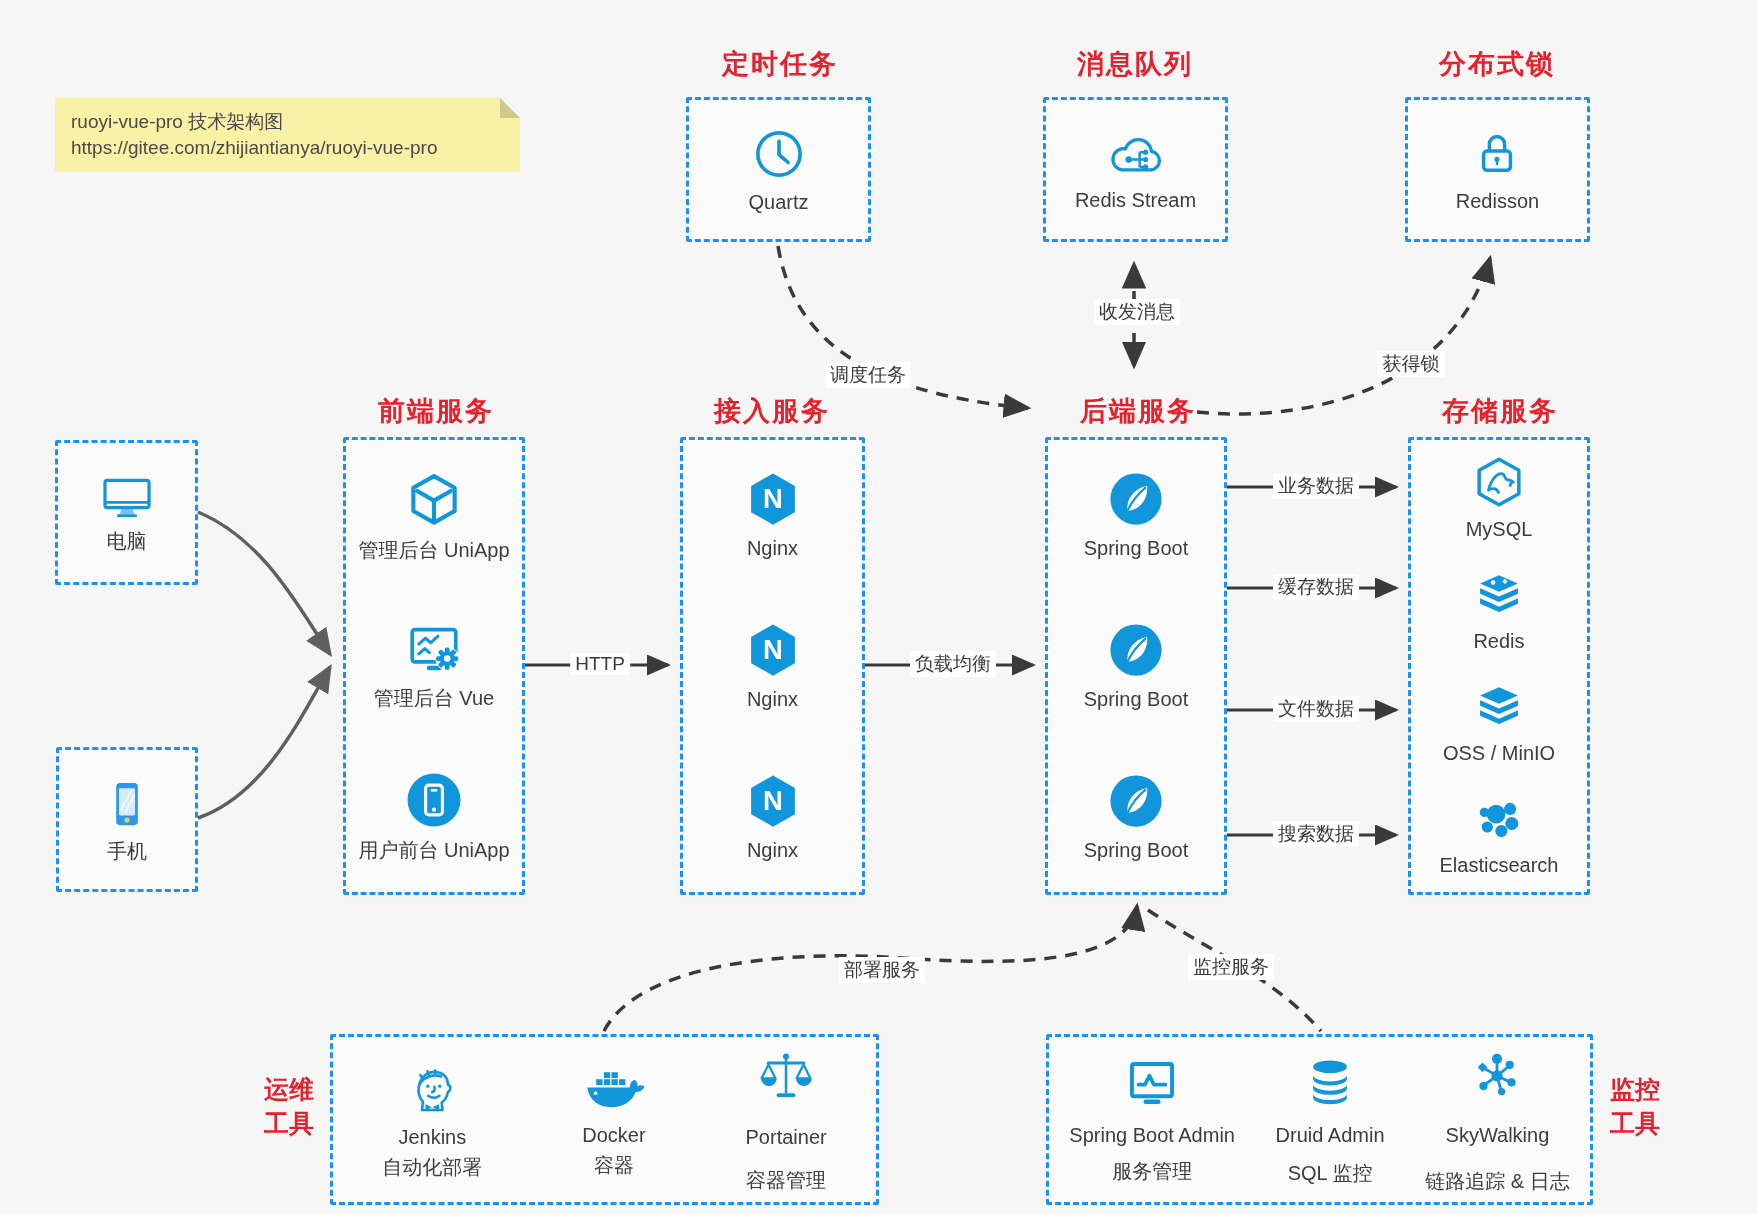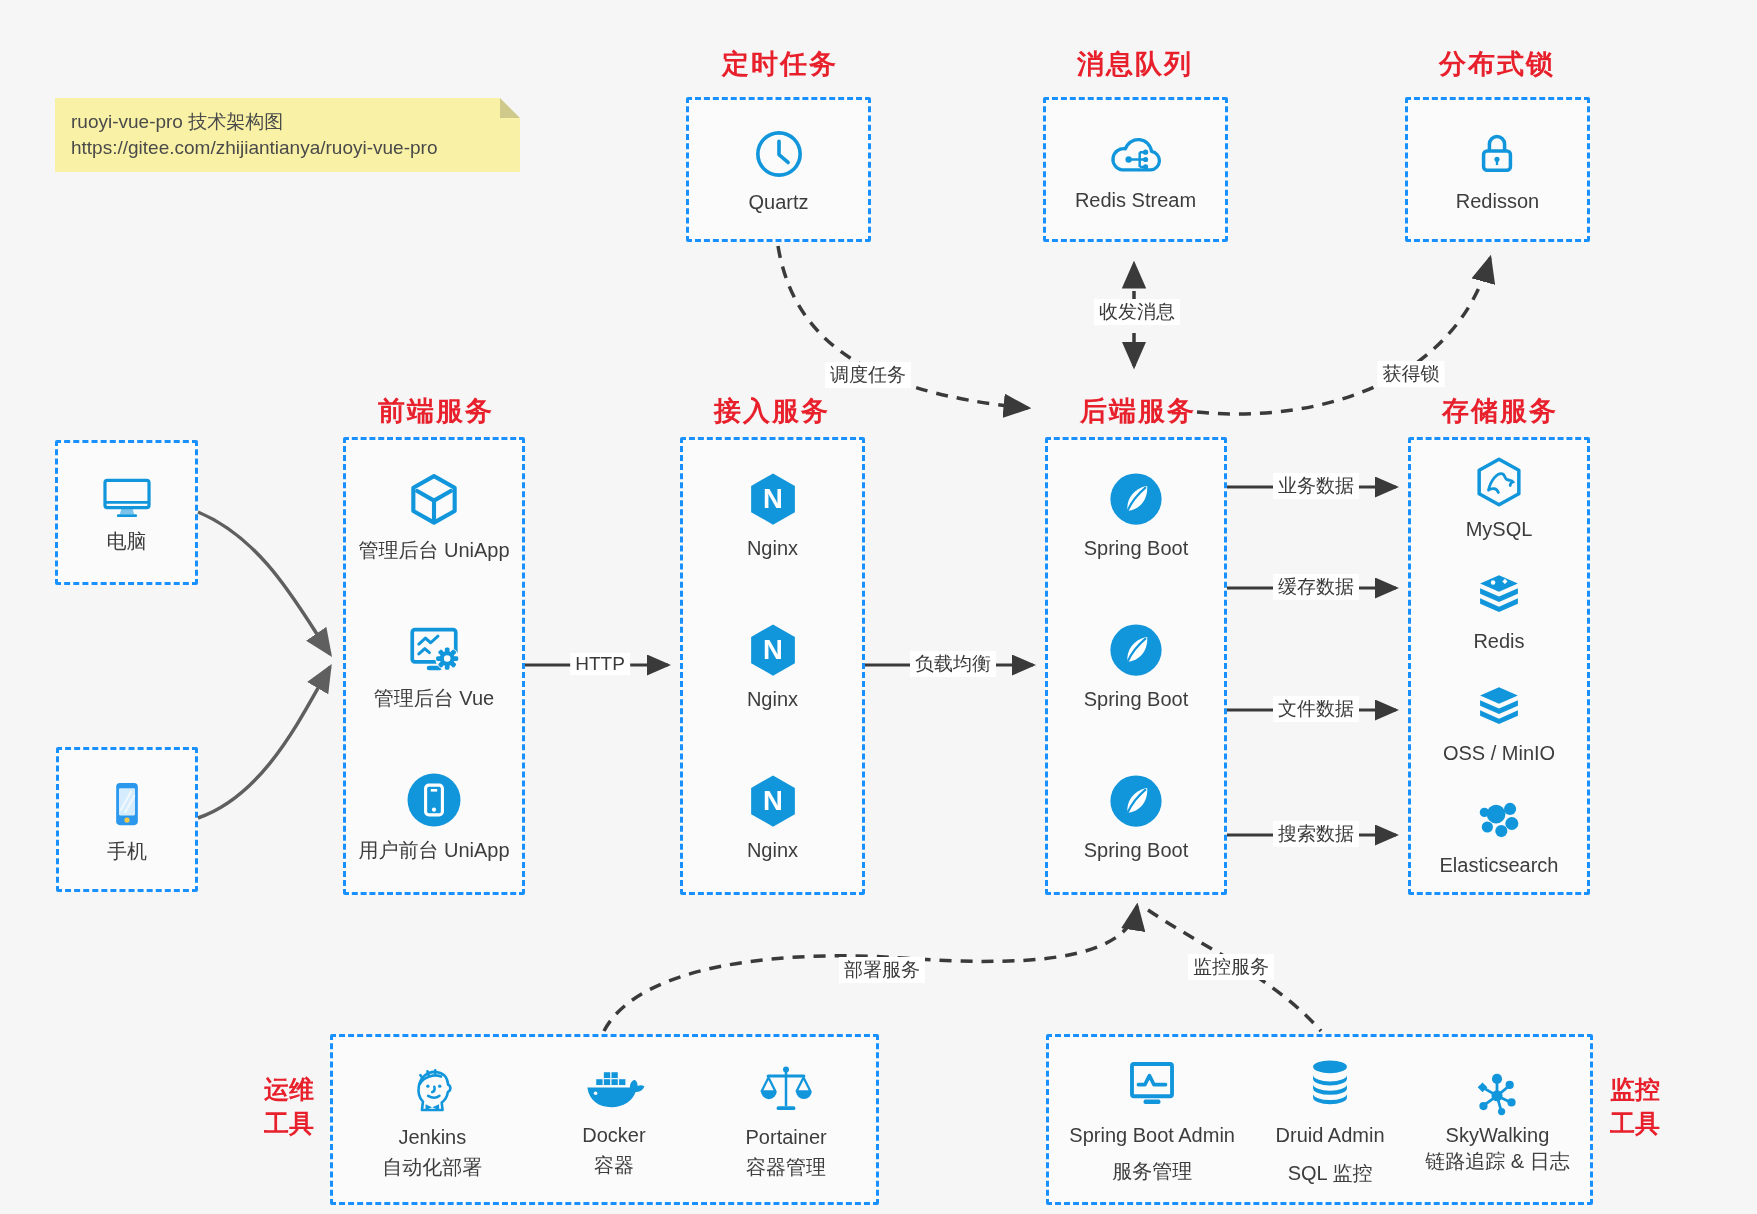--- a/index.html
+++ b/index.html
@@ -292,21 +292,21 @@
             <rect x="30" y="13.5" width="5" height="4.6"></rect>
           <rect x="18" y="8" width="5" height="4.6"></rect>
             <rect x="24" y="8" width="5" height="4.6"></rect>
           <path d="M5,20 H38.5 C38.5,17 39.8,15 42,14 C43.8,15 44.7,16.6 44.6,18.8 C46.6,18 48.5,18.2 50,19.3 C48.8,22.3 46.3,23.8 43,23.5 C40.5,30.5 33.5,35.5 24,35.5 C14,35.5 6.5,30.5 5,20 Z"></path>
         </g>
         <circle cx="11.5" cy="24.5" r="1.4" fill="#ffffff"></circle>
       </svg>
       <div class="svc-label">Docker</div>
       <div class="svc-desc">容器</div>
     </div>
-    <div class="svc" style="gap:4px">
+    <div class="svc" style="gap:17px">
       <svg class="icon" width="60" height="62" viewBox="0 0 48 48">
         <g fill="#1296db">
           <circle cx="24" cy="7.5" r="2.4"></circle>
           <rect x="23" y="8" width="2" height="29"></rect>
           <rect x="8.5" y="11.5" width="31" height="2.4" rx="1.2"></rect>
           <path d="M10,14 L4.5,25 H15.5 Z" fill="none" stroke="#1296db" stroke-width="1.8" stroke-linejoin="round"></path>
           <path d="M4,25 a6.3,6.3 0 0 0 12.6,0 Z"></path>
           <path d="M38,14 L32.5,25 H43.5 Z" fill="none" stroke="#1296db" stroke-width="1.8" stroke-linejoin="round"></path>
           <path d="M32,25 a6.3,6.3 0 0 0 12.6,0 Z"></path>
           <rect x="16.5" y="37" width="15" height="3" rx="1.5"></rect>
@@ -332,21 +332,21 @@
         <g fill="#1296db">
           <ellipse cx="24" cy="10" rx="14.5" ry="5.5"></ellipse>
           <path d="M9.5,17 v3.5 a14.5,5.5 0 0 0 29,0 V17 a14.5,5.5 0 0 1 -29,0 Z"></path>
           <path d="M9.5,25 v3.5 a14.5,5.5 0 0 0 29,0 V25 a14.5,5.5 0 0 1 -29,0 Z"></path>
           <path d="M9.5,33 v3.5 a14.5,5.5 0 0 0 29,0 V33 a14.5,5.5 0 0 1 -29,0 Z"></path>
         </g>
       </svg>
       <div class="svc-label">Druid Admin</div>
       <div class="svc-desc">SQL 监控</div>
     </div>
-    <div class="svc" style="gap:0">
+    <div class="svc" style="gap:20px">
       <svg class="icon" width="58" height="58" viewBox="0 0 48 48">
         <g stroke="#1296db" stroke-width="2.3">
           <path d="M24,25.5 L24,12 M24,25.5 L34.5,17 M24,25.5 L35.5,31 M24,25.5 L27.5,38 M24,25.5 L13,33.5 M24,25.5 L12,18.5"></path>
         </g>
         <g fill="#1296db">
           <circle cx="24" cy="25.5" r="4.6"></circle>
           <circle cx="24" cy="11.5" r="4.2"></circle>
           <circle cx="34.5" cy="16.5" r="3.4"></circle>
           <circle cx="36" cy="31" r="3.4"></circle>
           <circle cx="27.8" cy="38.5" r="3"></circle>
@@ -390,17 +390,17 @@
   </svg>
 
   <div class="flow-label" style="left:600px;top:664px">HTTP</div>
   <div class="flow-label" style="left:953px;top:664px">负载均衡</div>
   <div class="flow-label" style="left:1316px;top:486px">业务数据</div>
   <div class="flow-label" style="left:1316px;top:587px">缓存数据</div>
   <div class="flow-label" style="left:1316px;top:709px">文件数据</div>
   <div class="flow-label" style="left:1316px;top:834px">搜索数据</div>
   <div class="flow-label" style="left:868px;top:375px">调度任务</div>
   <div class="flow-label" style="left:1137px;top:312px">收发消息</div>
-  <div class="flow-label" style="left:1411px;top:374px">获得锁</div>
+  <div class="flow-label" style="left:1411px;top:364px">获得锁</div>
   <div class="flow-label" style="left:882px;top:970px">部署服务</div>
   <div class="flow-label" style="left:1231px;top:967px">监控服务</div>
 
 </div>
 
 </body></html>

